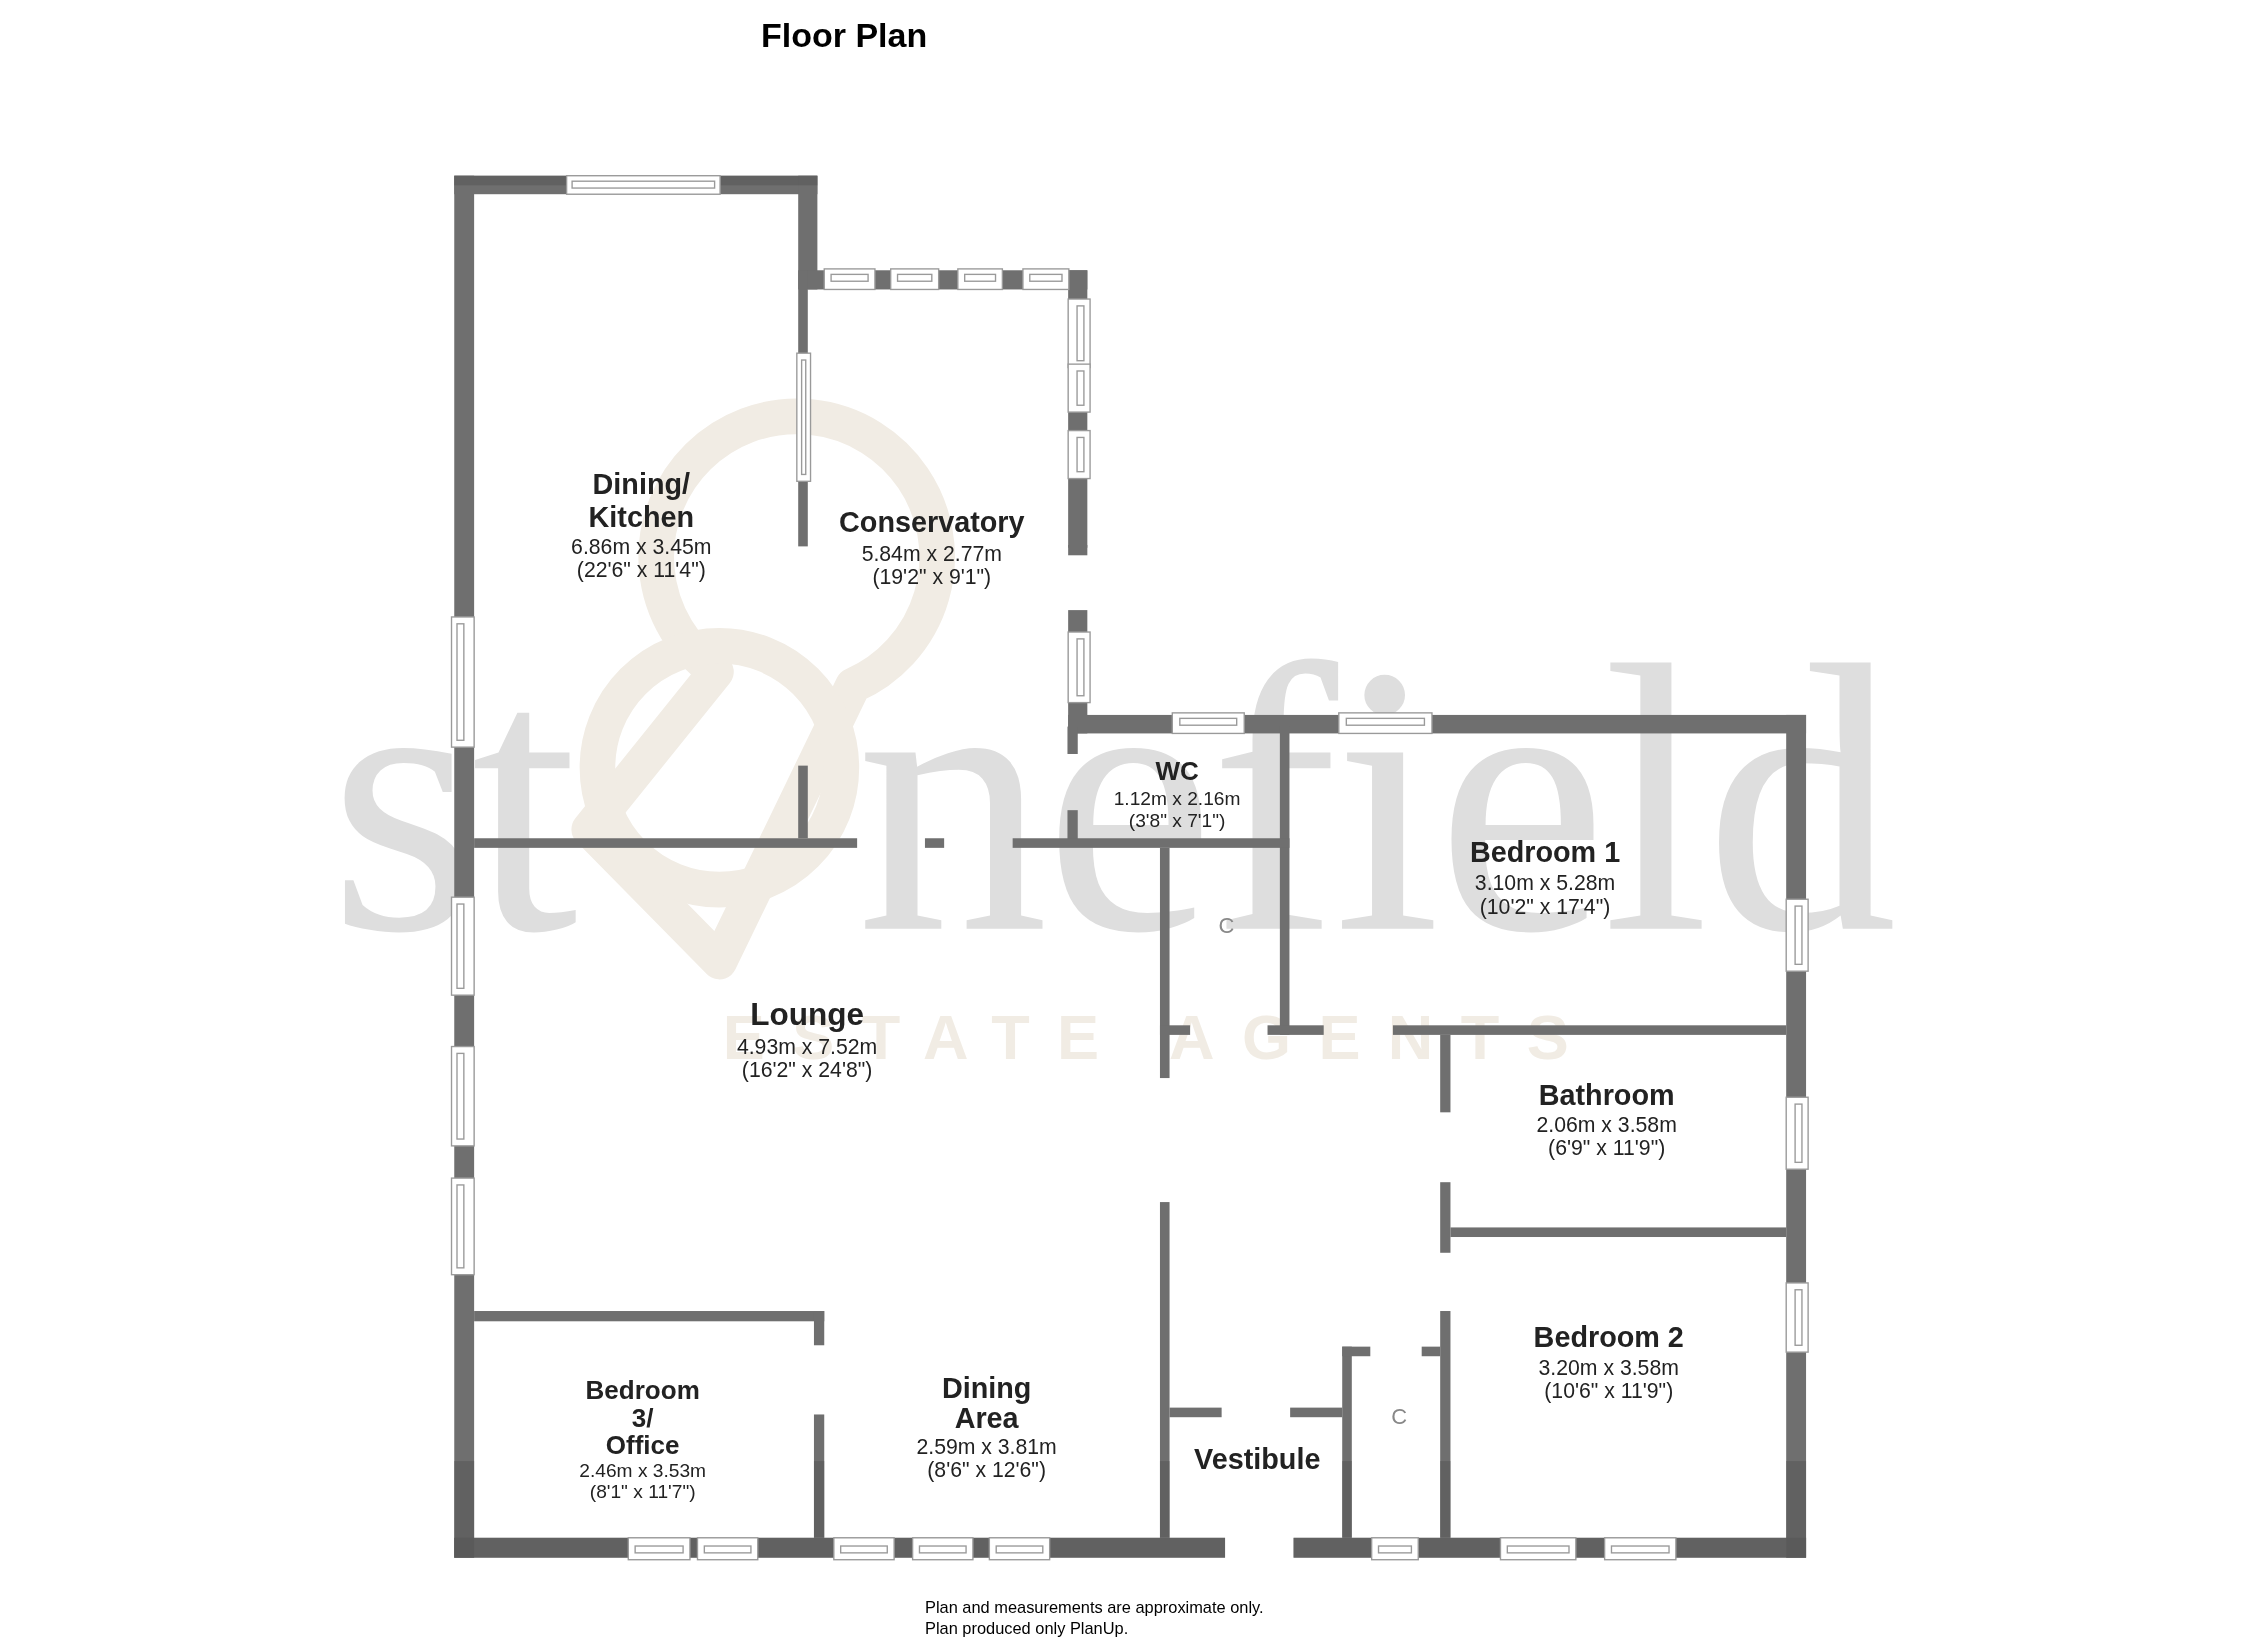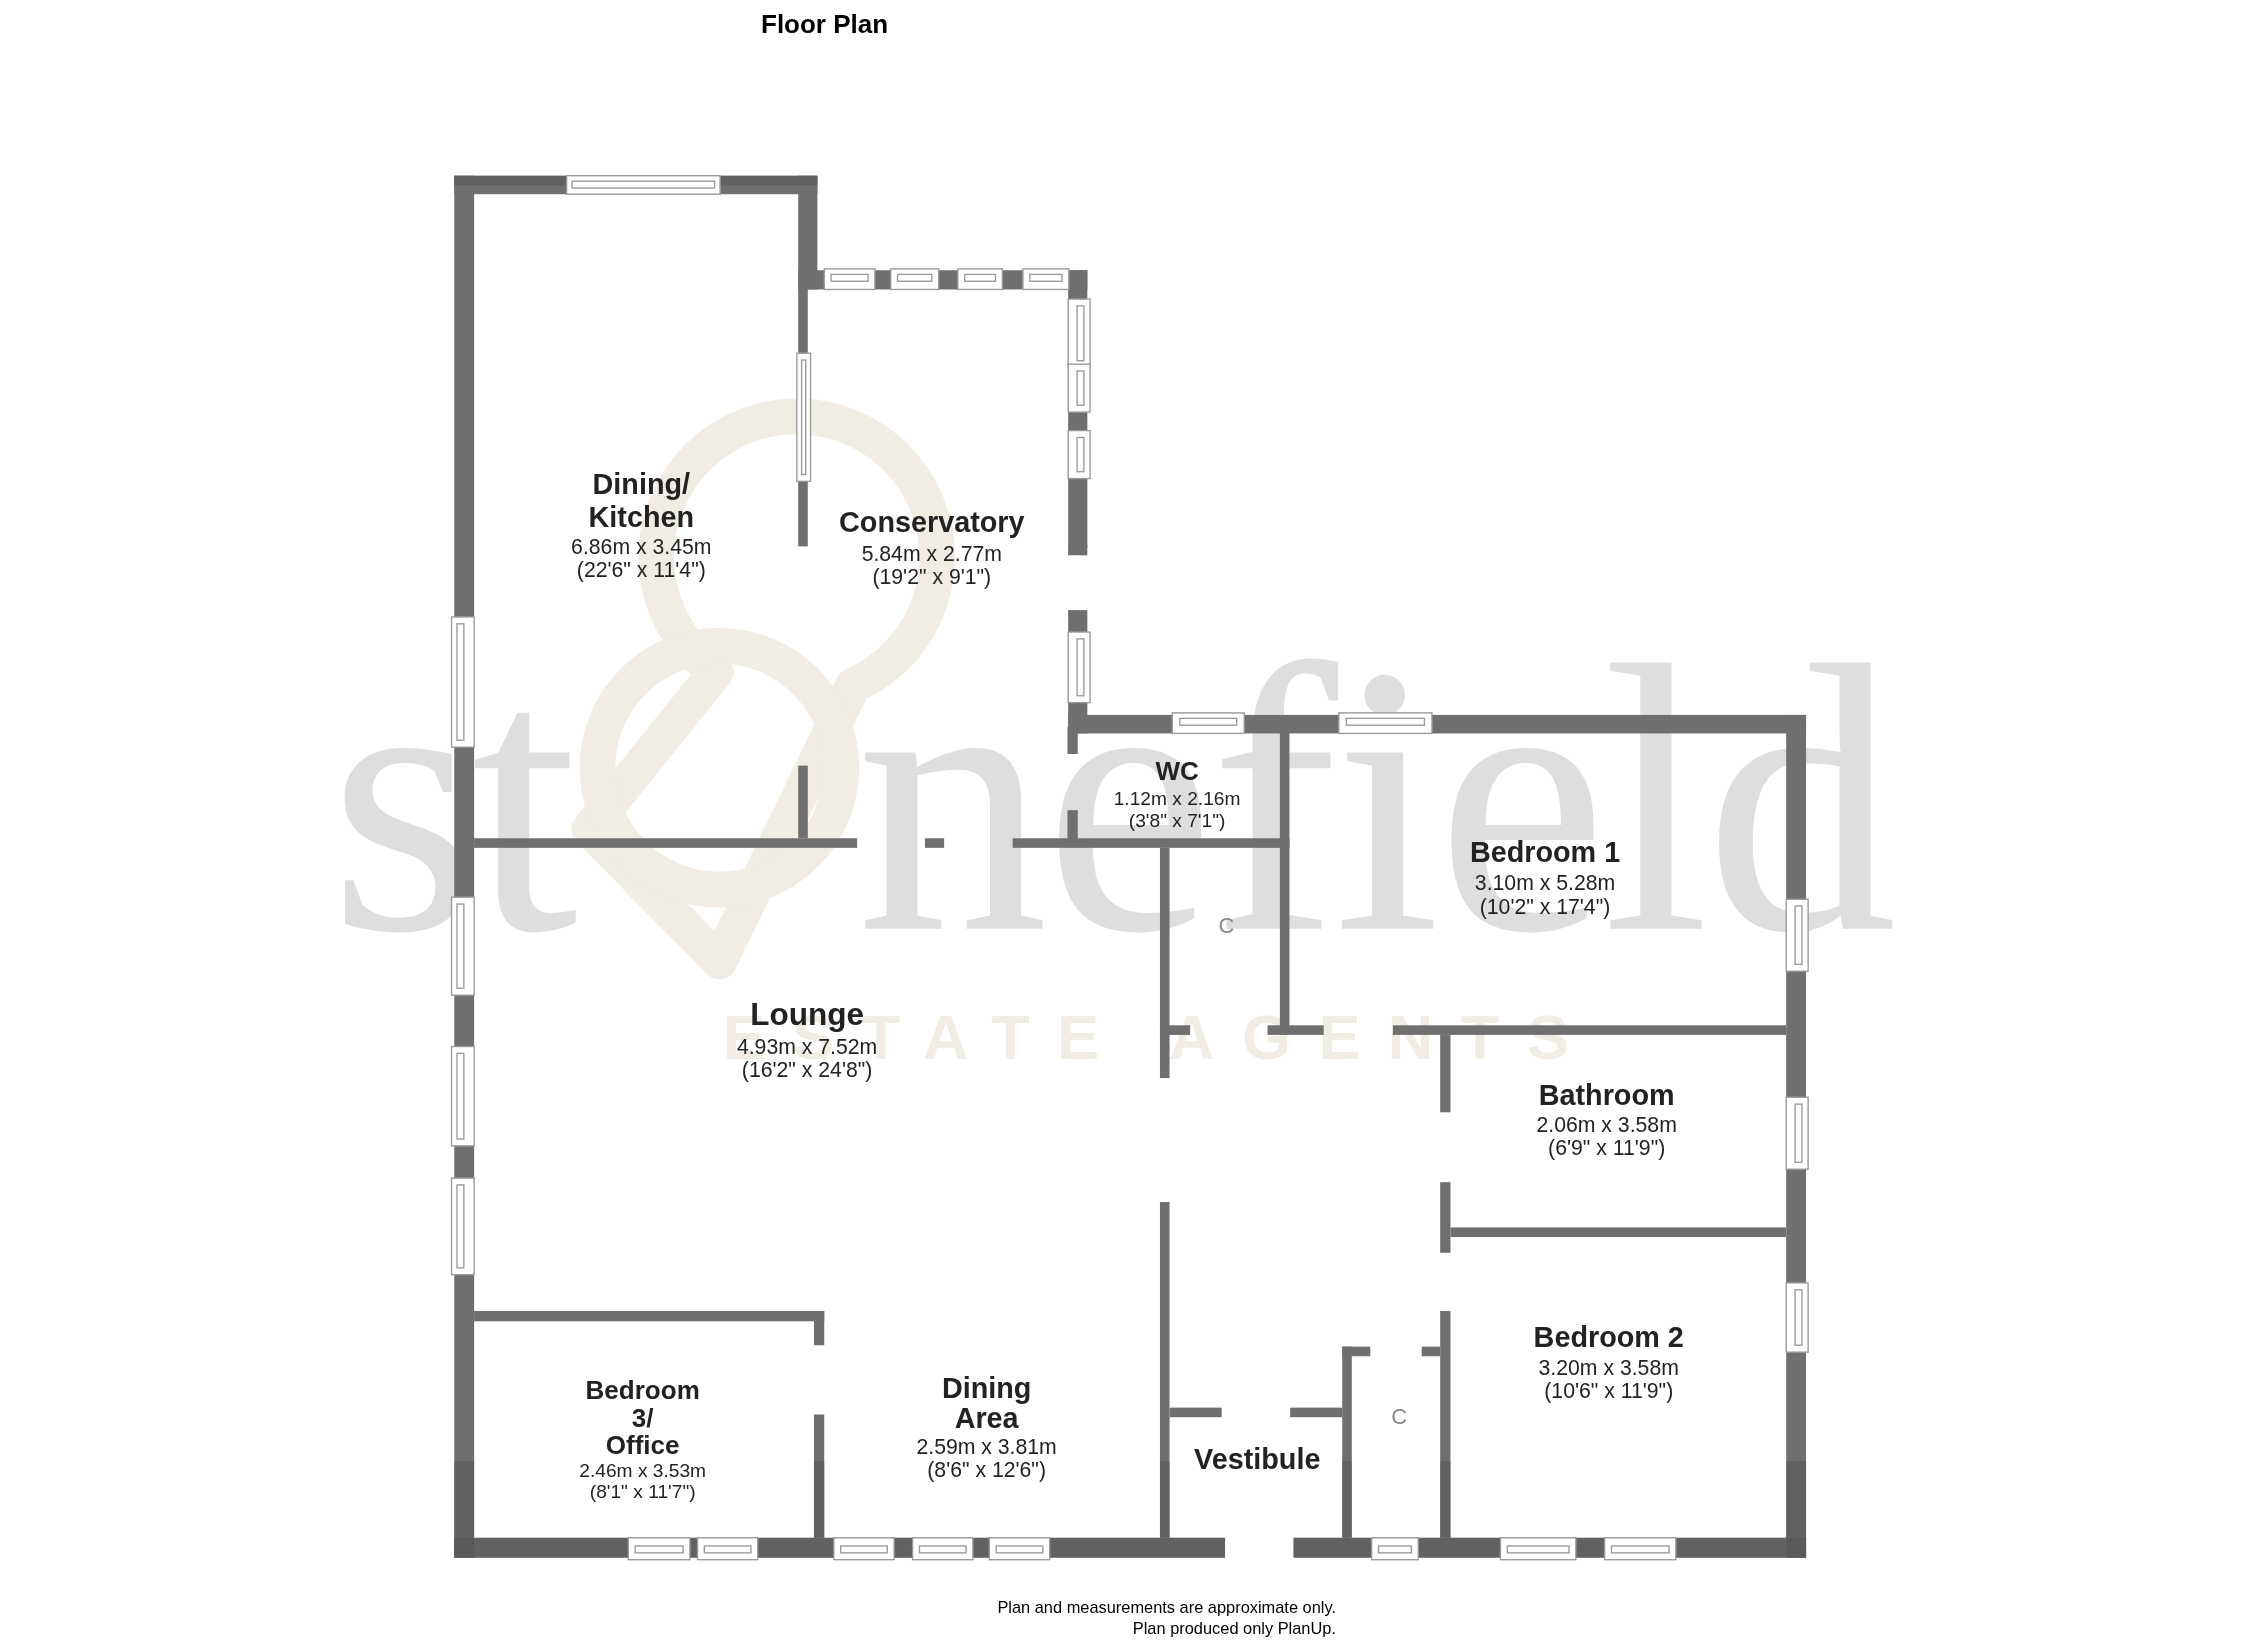--- a/index.html
+++ b/index.html
@@ -1,19 +1,19 @@
 <!DOCTYPE html>
 <html style="font-size:11px"><head>
 <meta charset="utf-8">
 <style>
   html, body { margin: 0; padding: 0; background: #ffffff; }
   body { width: 2261px; height: 1645px; position: relative; overflow: hidden; font-family: "Liberation Sans", sans-serif; }
   #stage { position: absolute; left: 0; top: 0; width: 2261px; height: 1645px; }
-  .title { position: absolute; left: 761px; top: 9px; font-size: 26px; font-weight: bold; color: #000; font-family: "Liberation Sans", sans-serif; }
-  .footer { position: absolute; left: 925px; top: 1597px; width: 411px; text-align: right; font-size: 16.4px; line-height: 20.6px; color: #000; font-family: "Liberation Sans", sans-serif; }
+  .title { position: absolute; left: 761px; top: 16px; font-size: 34px; font-weight: bold; color: #000; font-family: "Liberation Sans", sans-serif; }
+  .footer { position: absolute; left: 925px; top: 1597px; width: 411px; text-align: left; font-size: 16.4px; line-height: 20.6px; color: #000; font-family: "Liberation Sans", sans-serif; }
   .wm-text { font-family: "Liberation Serif", serif; }
   .wm-sub { font-family: "Liberation Sans", sans-serif; font-weight: bold; letter-spacing: 40px; }
   .room-name { font-family: "Liberation Sans", sans-serif; font-weight: bold; font-size: 42px; fill: #222; }
   .room-dim { font-family: "Liberation Sans", sans-serif; font-size: 31px; fill: #222; }
   .cup { font-family: "Liberation Sans", sans-serif; font-size: 32px; fill: #888; }
   .wall { fill: #6f6f6f; }
   .win { fill: #ffffff; stroke: #9a9a9a; stroke-width: 2; }
   .win-line { fill: none; stroke: #9a9a9a; stroke-width: 2; }
 </style>
 </head>

